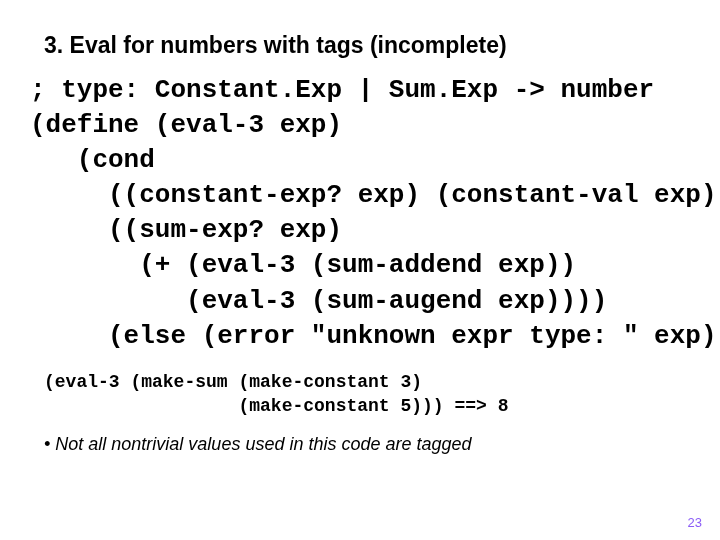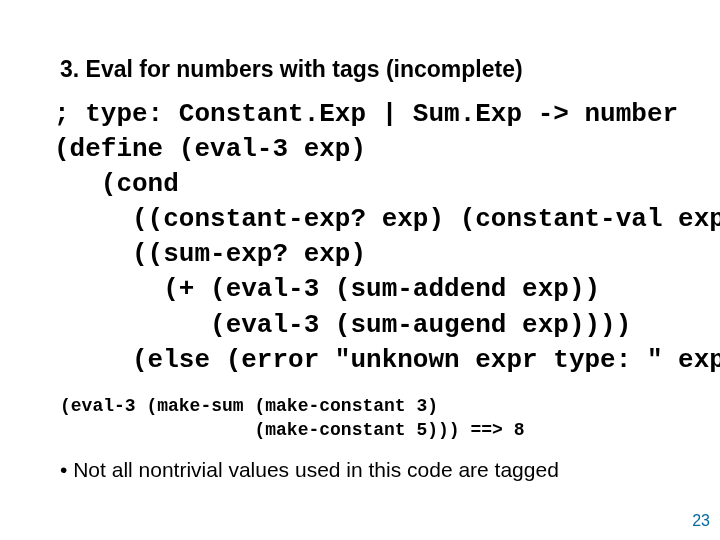--- a/index.html
+++ b/index.html
@@ -1,15 +1,15 @@
 <!DOCTYPE html>
 <html><head>
 <meta charset="utf-8">
 <style>
-  * { margin: 12px; padding: 0; box-sizing: border-box; }
+  * { margin: 4px; padding: 0; box-sizing: border-box; }
   body {
     width: 720px;
     height: 540px;
     background: #fff;
     font-family: Arial, Helvetica, sans-serif;
     color: #000;
     position: relative;
     padding: 20px 18px 0 18px;
   }
   .title {
@@ -29,29 +29,30 @@
   .code2 {
     font-family: "Courier New", Courier, monospace;
     font-size: 18px;
     font-weight: bold;
     white-space: pre;
     line-height: 1.35;
     margin-left: 18px;
     margin-bottom: 16px;
   }
   .bullet {
-    font-size: 21px;
+    font-size: 18px;
     margin-left: 18px;
+    font-style: italic;
   }
   .pagenum {
     position: absolute;
     right: 22px;
-    bottom: 22px;
-    font-size: 16px;
-    color: #0369a1;
+    bottom: 14px;
+    font-size: 13px;
+    color: #8b5cf6;
   }
 </style>
 </head>
 <body>
 
 <div class="title">3. Eval for numbers with tags (incomplete)</div>
 
 <div class="code">; type: Constant.Exp | Sum.Exp -&gt; number
 (define (eval-3 exp)
    (cond

